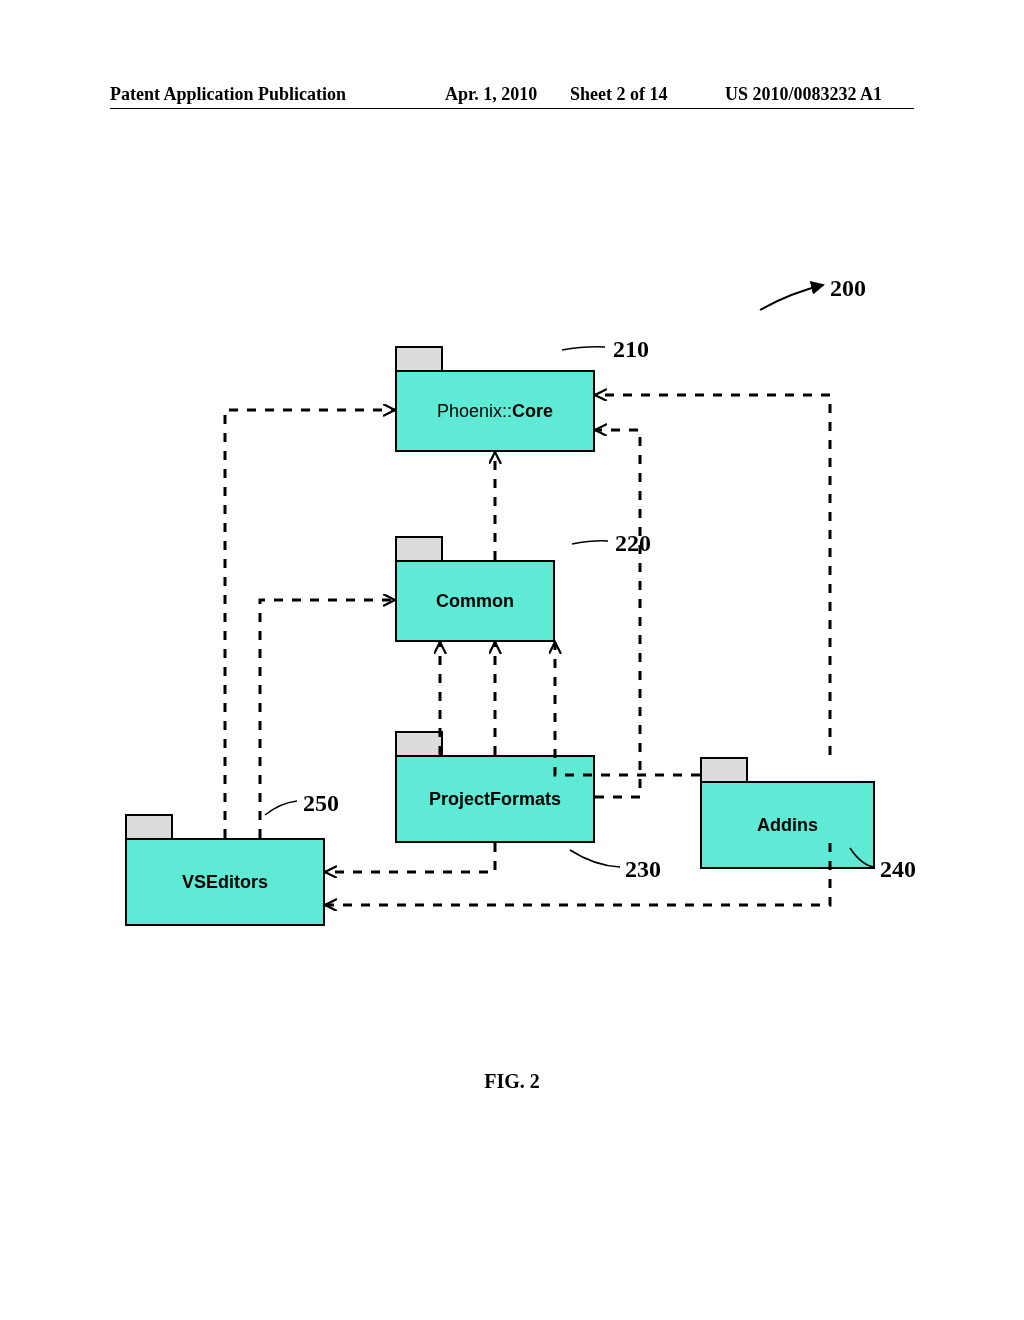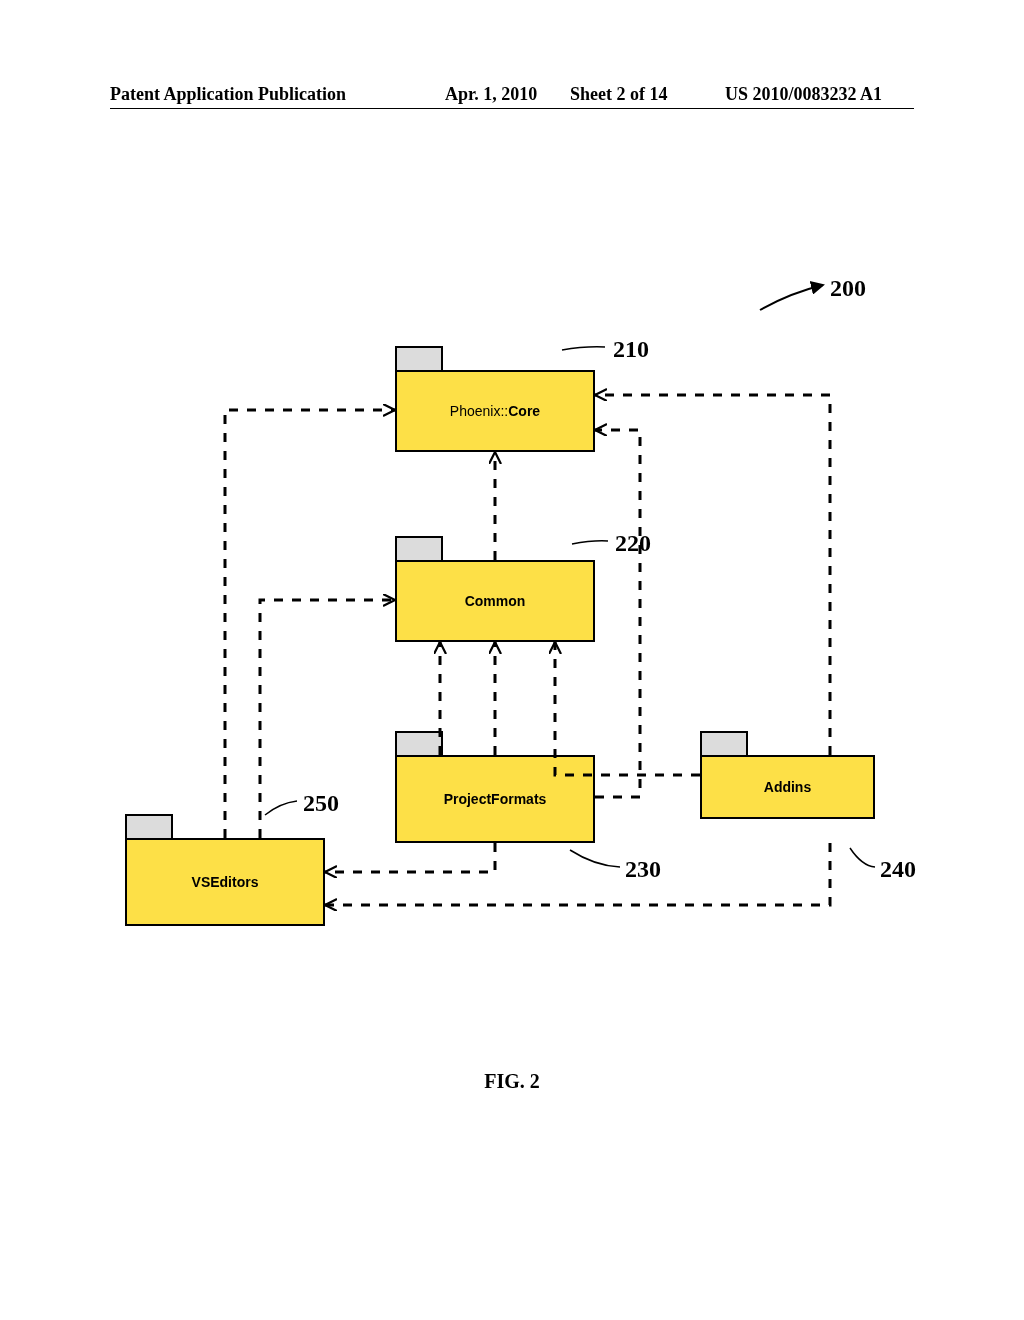--- a/index.html
+++ b/index.html
@@ -49,28 +49,28 @@
     width: 48px;
     height: 24px;
     background: #dcdcdc;
     border: 2.5px solid #000;
     border-bottom: none;
     box-sizing: border-box;
   }
   .package .body {
     width: 100%;
     height: 100%;
-    background: #fde047;
+    background: #5eead4;
     border: 2.5px solid #000;
     box-sizing: border-box;
     display: flex;
     align-items: center;
     justify-content: center;
     font-family: Arial, Helvetica, sans-serif;
-    font-size: 14px;
+    font-size: 18px;
   }
   .ref-label {
     position: absolute;
     font-family: "Times New Roman", Times, serif;
     font-size: 24px;
     font-weight: bold;
   }
   .fig-caption {
     position: absolute;
     left: 0;
@@ -104,35 +104,35 @@
 <div class="diagram">
 
   <div class="package" style="left:395px; top:370px; width:200px; height:82px;">
     <div class="tab"></div>
     <div class="body">
       <span>Phoenix::</span>
         <b>Core</b>
     </div>
   </div>
 
-  <div class="package" style="left:395px; top:560px; width:200px; height:82px;">
+  <div class="package" style="left:395px; top:560px; width:160px; height:82px;">
     <div class="tab"></div>
     <div class="body" style="font-weight:bold;">
       <span>Common</span>
     </div>
   </div>
 
   <div class="package" style="left:395px; top:755px; width:200px; height:88px;">
     <div class="tab"></div>
     <div class="body" style="font-weight:bold;">
       <span>ProjectFormats</span>
     </div>
   </div>
 
-  <div class="package" style="left:700px; top:755px; width:175px; height:64px;text-align:center;">
+  <div class="package" style="left:700px; top:781px; width:175px; height:88px;text-align:center;">
     <div class="tab"></div>
     <div class="body" style="font-weight:bold;">
       <span>Addins</span>
     </div>
   </div>
 
   <div class="package" style="left:125px; top:838px; width:200px; height:88px;border-radius:8px;">
     <div class="tab"></div>
     <div class="body" style="font-weight:bold;">
       <span>VSEditors</span>

